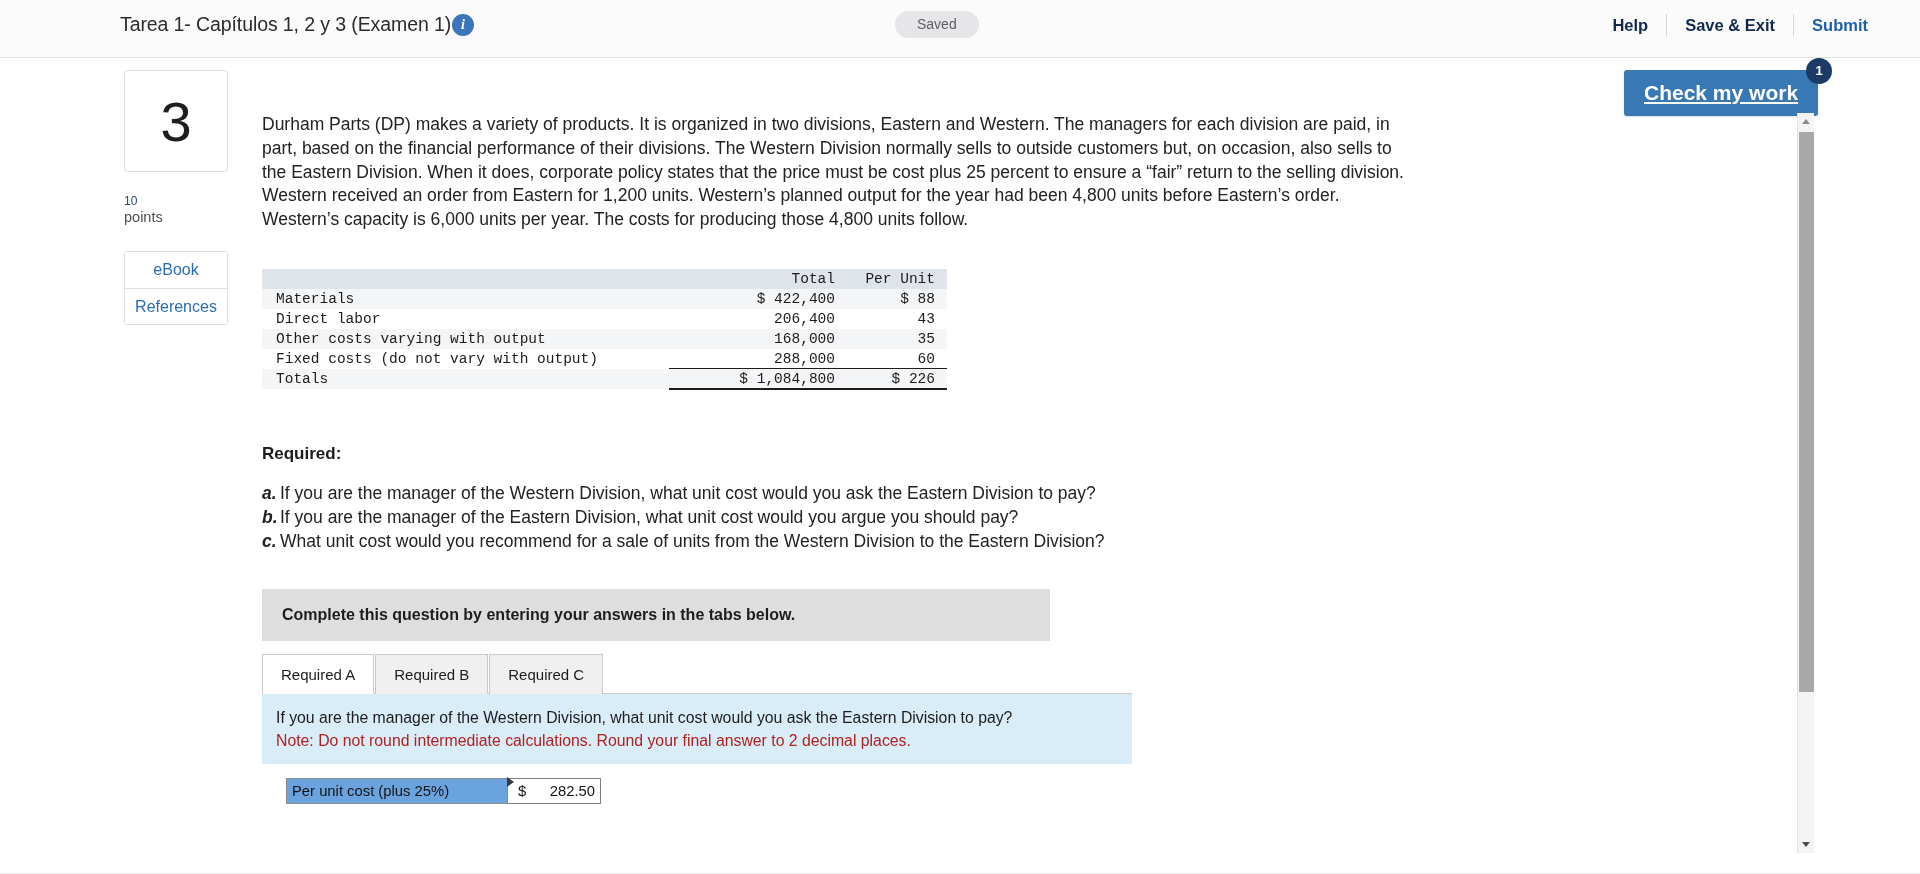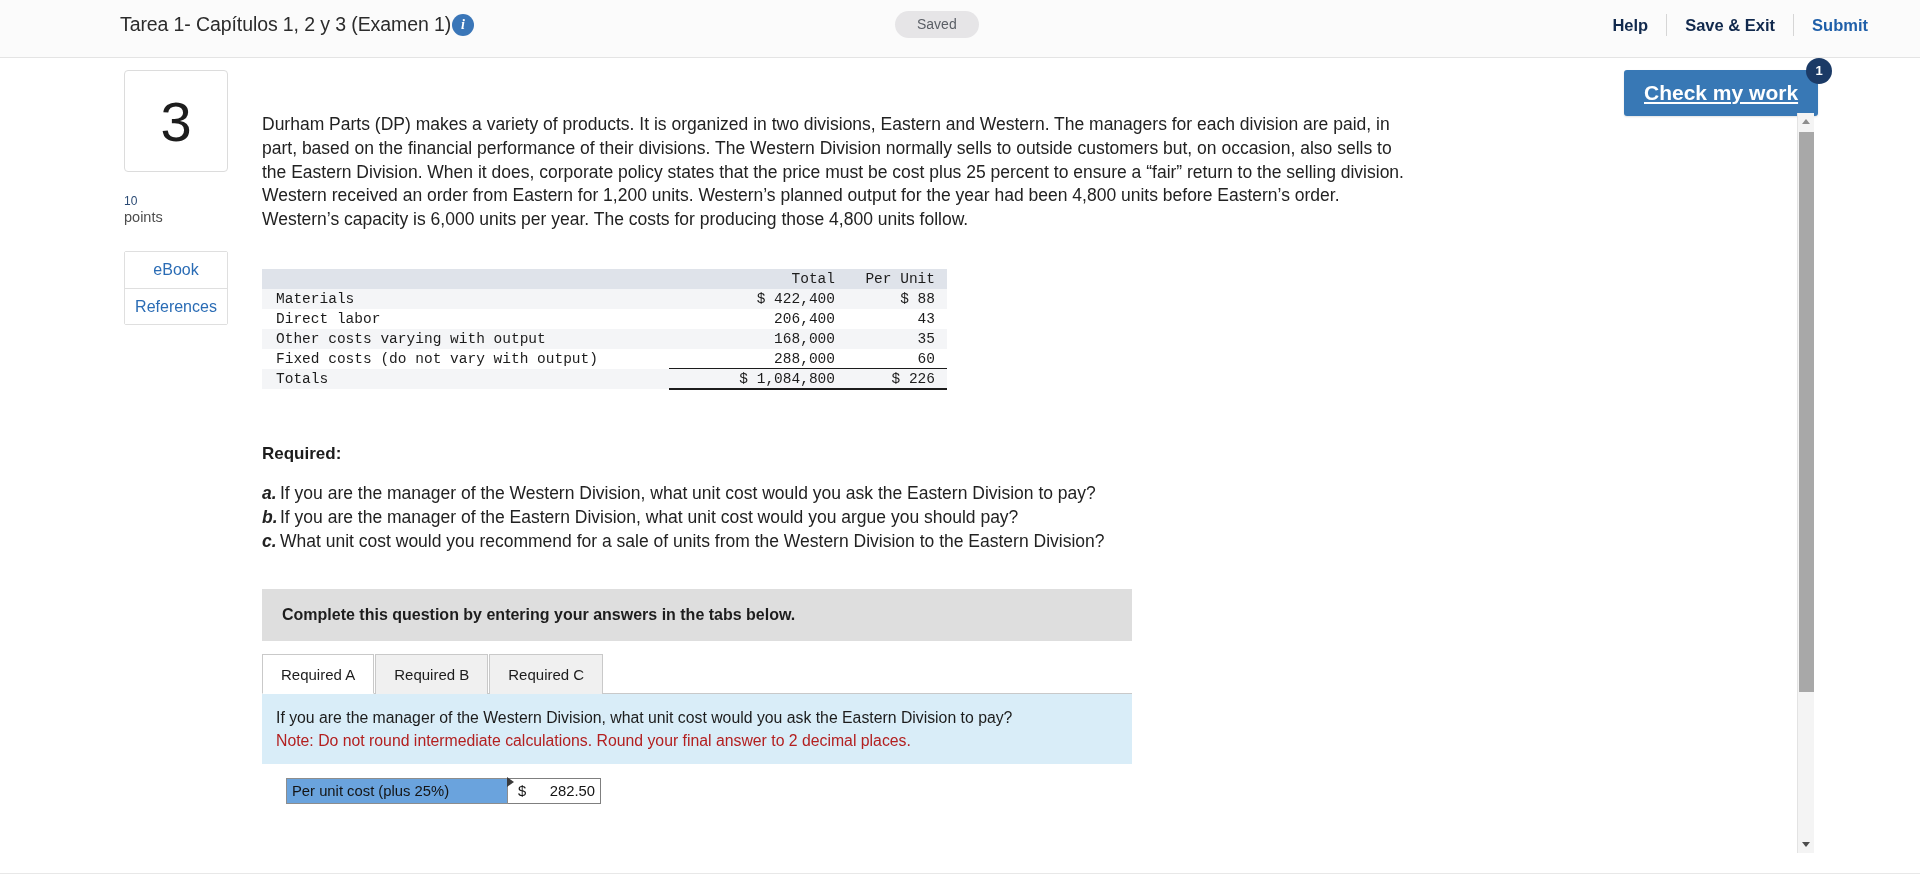--- a/index.html
+++ b/index.html
@@ -123,21 +123,21 @@
   .rule-bot { border-bottom: 2.5px solid #1c1c1c; }
 
   
   .req-head { margin-top: 54px; font-size: 17px; font-weight: bold; color: #1d1d1d; }
   .req-list { margin-top: 17px; }
   .req-item { font-size: 17.5px; color: #222222; line-height: 24px; display: flex; }
   .req-item .mk { font-weight: bold; font-style: italic; width: 18px; flex: 0 0 18px; }
 
   
   .instr-bar {
-    margin-top: 36px; width: 870px; height: 52px;
+    margin-top: 36px; width: 788px; height: 52px;
     background: #dedede; display: flex; align-items: center;
     padding-left: 20px;
     font-size: 16px; font-weight: bold; color: #1d1d1d;
   }
   .tabs { display: flex; margin-top: 13px; }
   .tab {
     height: 40px; min-width: 96px; padding: 0 18px;
     border: 1px solid #c9c9c9; border-bottom: none;
     background: #f0f0f0; color: #1c1c1c;
     font-size: 15px; line-height: 40px; text-align: center;

